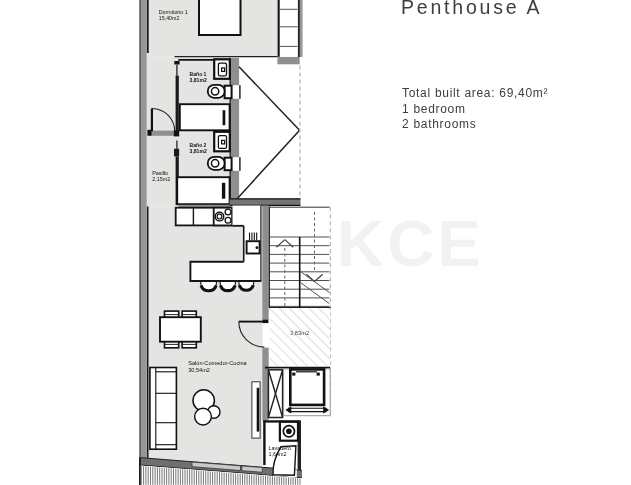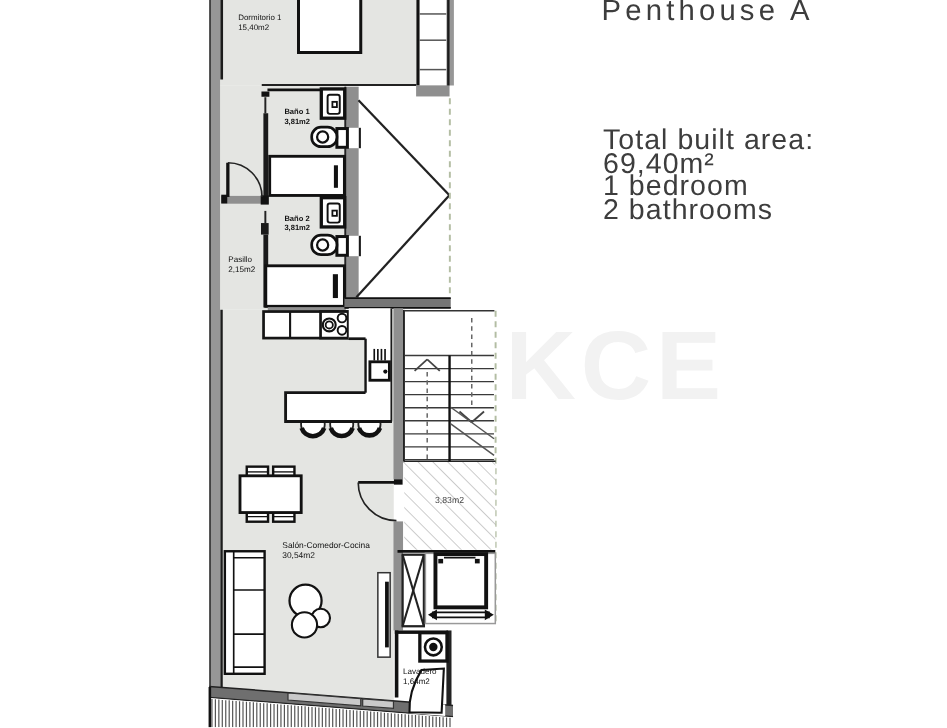--- a/index.html
+++ b/index.html
@@ -1,21 +1,21 @@
 <!DOCTYPE html>
 <html><head>
 <meta charset="utf-8">
 <style>
   html,body{margin:0;padding:0;background:#ffffff;}
   .page{position:relative;width:583px;height:485px;overflow:hidden;background:#fff;
         font-family:"Liberation Sans", sans-serif;}
   svg text{font-family:"Liberation Sans", sans-serif;}
   .title{position:absolute;left:401px;top:-2px;font-size:19.5px;line-height:1;
          letter-spacing:2.8px;color:#3d3d3d;}
-  .info{position:absolute;left:402px;top:86px;font-size:19px;line-height:15.5px;
+  .info{position:absolute;left:402px;top:86px;font-size:12px;line-height:15.5px;
         letter-spacing:0.7px;color:#3d3d3d;}
   .wm{position:absolute;left:337px;top:211px;font-size:65px;line-height:1;font-weight:bold;
       letter-spacing:3.2px;color:#f2f2f2;}
 </style>
 </head>
 <body>
 <div class="page">
 <svg width="631" height="485" viewBox="0 0 631 485" fill="none">
 
 <rect x="146.5" y="0" width="131.1" height="56.8" fill="#e4e5e2"></rect>

